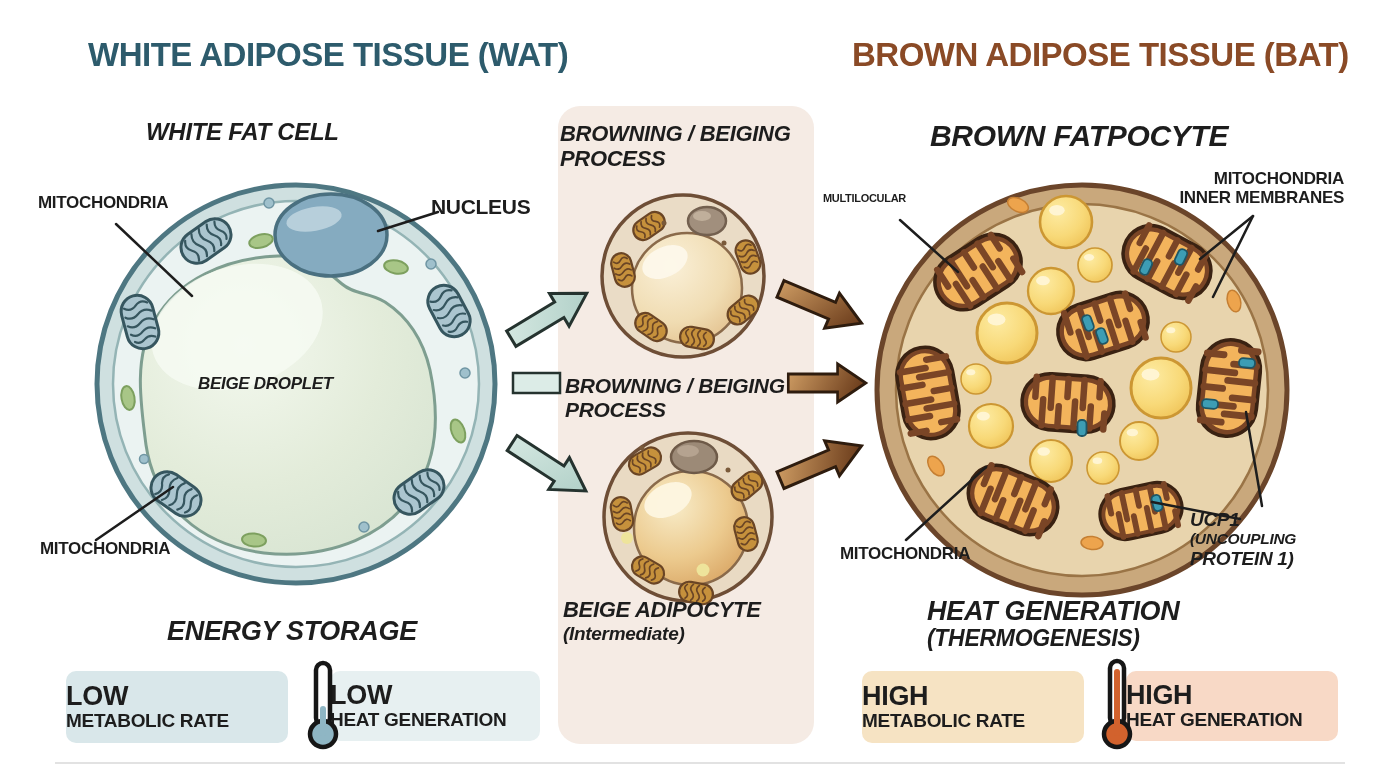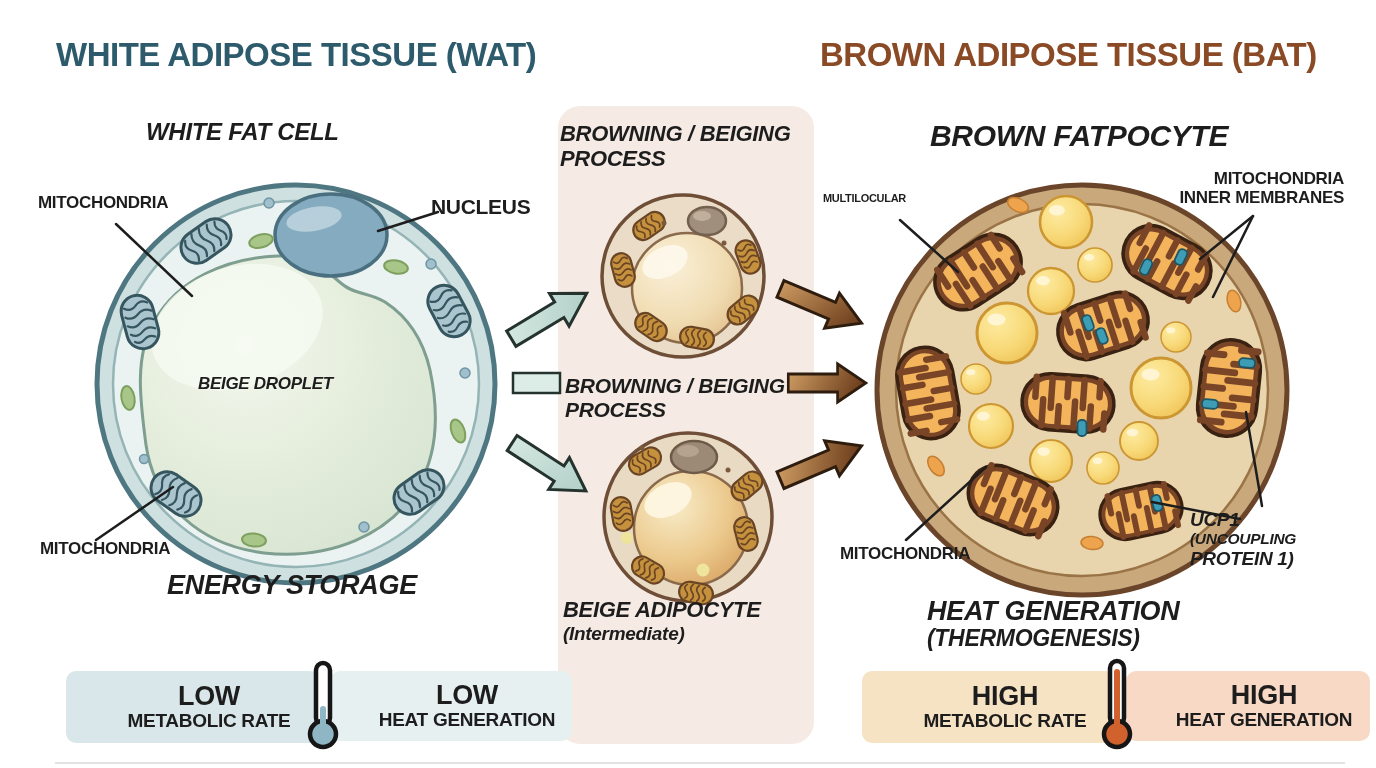--- a/index.html
+++ b/index.html
@@ -6,23 +6,23 @@
   .stage{position:relative;width:1376px;height:768px;background:#ffffff;overflow:hidden;
          font-family:"Liberation Sans",sans-serif;color:var(--text,#1d1d1d);}
   .panel{position:absolute;left:558px;top:106px;width:256px;height:638px;border-radius:22px;
          background:var(--panel-bg,#f5ebe4);z-index:0;}
   svg.art{position:absolute;left:0;top:0;z-index:1;}
   .lbl{position:absolute;font-weight:700;line-height:1.12;letter-spacing:-0.3px;
        white-space:nowrap;z-index:3;color:var(--text,#1d1d1d);}
   .lbl span{display:block;}
   .ctr{text-align:left;font-style:italic;}
   .rgt{text-align:right;}
-  .title{font-size:33px;letter-spacing:-0.5px;}
-  .badge{position:absolute;display:flex;flex-direction:column;align-items:center;justify-content:center;
-         border-radius:10px;z-index:2;padding-left:32px;}
+  .title{font-size:33px;letter-spacing:-0.5px;margin-left:32px;}
+  .badge{position:absolute;display:flex;flex-direction:column;justify-content:center;
+         border-radius:10px;z-index:2;}
   .badge-level{font-size:27px;font-weight:700;letter-spacing:-0.3px;line-height:1.05;}
   .badge-metric{font-size:19px;font-weight:700;letter-spacing:-0.3px;line-height:1.1;}
   .thermo{position:absolute;z-index:4;}
   .hairline{position:absolute;left:55px;top:762px;width:1290px;height:2px;background:#d5d5d5;opacity:.7;z-index:1;}
 </style>
 </head>
 <body>
 
 <div class="stage">
 
@@ -217,21 +217,21 @@
     <span>BROWNING / BEIGING</span>
     <span>PROCESS</span>
   </div>
 
   <div class="lbl ctr" style="left:930px;top:119px;width:250px;font-size:30px">BROWN FATPOCYTE</div>
 
   <div class="lbl" style="left:38px;top:193px;font-size:17px">MITOCHONDRIA</div>
   <div class="lbl" style="left:431px;top:195px;font-size:21px">NUCLEUS</div>
   <div class="lbl ctr" style="left:198px;top:374px;width:200px;font-size:17px">BEIGE DROPLET</div>
   <div class="lbl" style="left:40px;top:539px;font-size:17px">MITOCHONDRIA</div>
-  <div class="lbl ctr" style="left:167px;top:570px;width:222px;font-size:27px">ENERGY STORAGE</div>
+  <div class="lbl ctr" style="left:167px;top:616px;width:222px;font-size:27px">ENERGY STORAGE</div>
 
   <div class="lbl ctr" style="left:565px;top:374px;width:250px;font-size:21px">
     <span>BROWNING / BEIGING</span>
     <span>PROCESS</span>
   </div>
   <div class="lbl ctr" style="left:563px;top:598px;width:254px">
     <span style="font-size:22px">BEIGE ADIPOCYTE</span>
     <span style="font-size:19px">(Intermediate)</span>
   </div>
 

